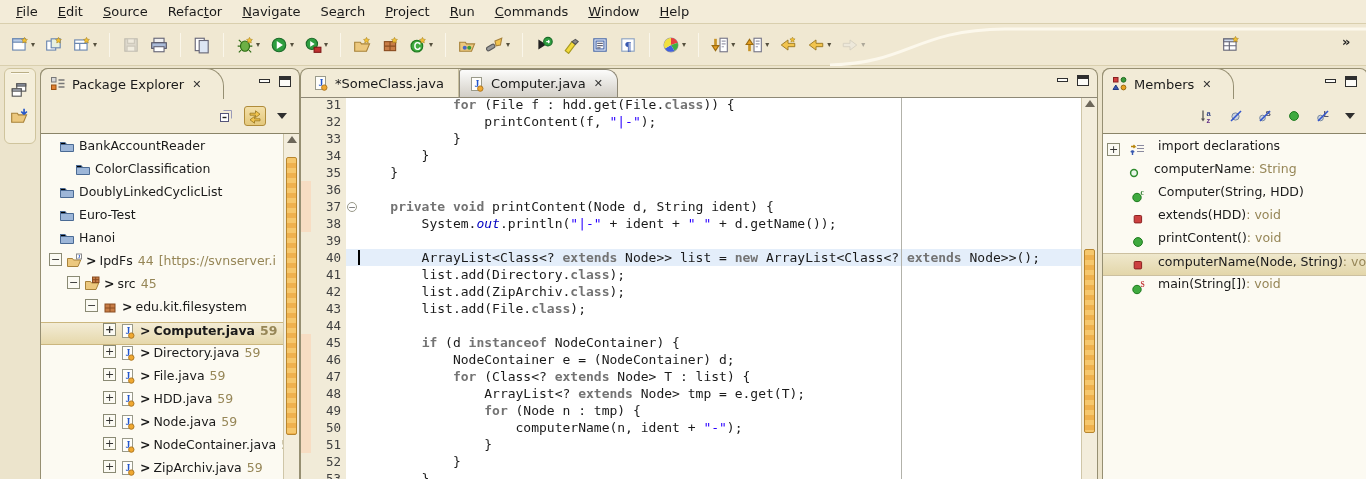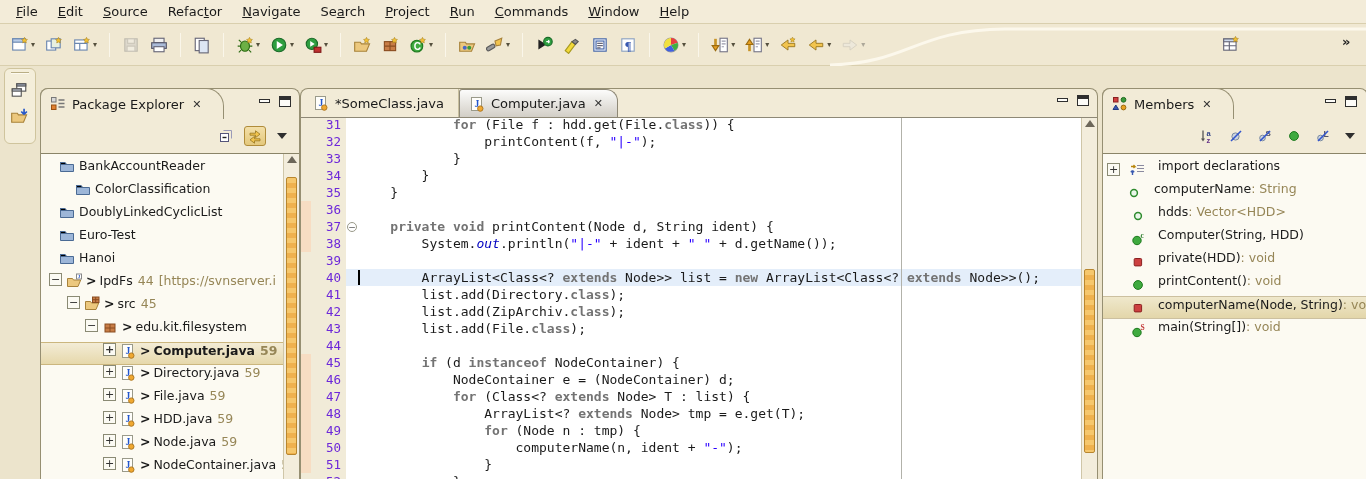--- a/index.html
+++ b/index.html
@@ -32,21 +32,21 @@
 
   
   #fastview { position:absolute; left:4px; top:2px; width:32px; height:76px;
     border:1px solid #cfc49d; border-radius:6px; background:#f4eeda; display:flex; flex-direction:column; align-items:center; padding-top:3px; }
   #fastview .grip { width:18px; height:2px; border-top:1px solid #b9ae85; border-bottom:1px solid #fdfaf0; margin-bottom:4px; }
   .fvicon { width:20px; height:20px; margin:3px 0; }
   .fvicon svg { width:18px; height:18px; }
 
   
   .panel { position:absolute; top:2px; bottom:0; border:1px solid #968f72; border-bottom:none;
-    border-radius:8px 8px 0 0; background:#f2ebd7;margin-top:20px; }
+    border-radius:8px 8px 0 0; background:#f2ebd7; }
   .vtab { position:absolute; top:-1px; left:-1px; height:31px; border:1px solid #968f72; border-bottom:none;
     border-radius:8px 18px 0 0; background:#f2ebd7; display:flex; align-items:center; gap:6px; padding:0 22px 0 9px; }
   .vtab .tlabel { white-space:nowrap; }
   .tclose { font-size:11px; font-weight:bold; color:#333; margin-left:2px; }
   .vicon { width:16px; height:16px; } .vicon svg { width:16px; height:16px; }
   .minmax { position:absolute; top:7px; display:flex; gap:9px; }
   .ic-min { width:11px; height:4px; border:1.5px solid #2f2f2f; margin-top:3px; background:#fdfcf8; }
   .ic-max { width:12px; height:11px; border:1.5px solid #2f2f2f; background:#fdfcf8; }
   .ic-max::before { content:""; display:block; height:2.5px; background:#2f2f2f; }
   .vtoolbar { position:absolute; top:30px; left:0; right:0; height:34px; display:flex; align-items:center;
@@ -85,21 +85,21 @@
   .etab { display:inline-flex; align-items:center; gap:6px; padding:0 14px 0 9px; border-right:1px solid #c8bf9f; }
   .etab.sel { background:linear-gradient(#fcfcfb,#d2cec6); border:1px solid #8e8876; border-bottom:none; border-radius:3px 12px 0 0; }
   .etab .vicon { flex:none; }
   #ed-content { position:absolute; top:28px; left:0; right:0; bottom:0; background:#fff; border-top:1px solid #8e8876; overflow:hidden; }
   #ann-col { position:absolute; left:0; top:0; bottom:0; width:10px; background:#f1ebd8; }
   #num-col { position:absolute; left:10px; top:0; bottom:0; width:35px; background:#f1ebd8; }
   #fold-col { position:absolute; left:45px; top:0; bottom:0; width:13px; background:#fff; }
   #code-col { position:absolute; left:58px; top:0; right:16px; bottom:0; }
   .chgbar { position:absolute; left:0; width:10px; height:17px; background:#f7ddc3; }
   .lnum { position:absolute; right:5px; height:17px; line-height:17px; font-family:"DejaVu Sans Mono",monospace;
-    font-size:12.5px; color:#6d28d9; }
+    font-size:12.5px; color:#404040; }
   .foldm { position:absolute; left:1px; width:10px; height:10px; border:1px solid #9a9a8a; border-radius:50%;
     background:#fff; color:#555; font-size:9px; line-height:8px; text-align:center; }
   .cline { position:absolute; left:0; height:17px; line-height:17px; font-family:"DejaVu Sans Mono",monospace;
     font-size:13px; white-space:pre; z-index:3; }
   .cline .k { color:#737373; font-weight:bold; }
   .cline .s { color:#2a00ff; }
   .cline .st { color:#0000c0; font-style:italic; }
   #cur-line { position:absolute; left:45px; right:16px; top:151px; height:17px; background:#e4eefa; z-index:1; }
   #caret { position:absolute; left:57px; top:152px; width:1.5px; height:15px; background:#000; z-index:4; }
   #pmargin { position:absolute; left:600px; top:0; bottom:0; width:1px; background:#b2b2aa; z-index:2; }
@@ -695,44 +695,34 @@
                 <circle cx="8" cy="8" r="3.4" fill="#eaf6ea" stroke="#2e8b2e" stroke-width="1.5"></circle>
               </svg>
             </span>
             <span class="rlabel">computerName</span>
             <span class="msuffix"> : String</span>
           </div>
           <div class="mrow" style="padding-left: 4px;">
             <span class="mexp-slot"></span>
             <span class="micon-slot">
               <svg viewBox="0 0 16 16" xmlns="http://www.w3.org/2000/svg">
-                <circle cx="8" cy="8" r="3.4" fill="#eaf6ea" stroke="#2e8b2e" stroke-width="1.5"></circle>
-              </svg>
-            </span>
-            <span class="rlabel">hdds</span>
-            <span class="msuffix"> : Vector&lt;HDD&gt;</span>
-          </div>
-          <div class="mrow" style="padding-left: 4px;">
-            <span class="mexp-slot"></span>
-            <span class="micon-slot">
-              <svg viewBox="0 0 16 16" xmlns="http://www.w3.org/2000/svg">
                 <circle cx="7" cy="9.5" r="4.2" fill="#3faa3f" stroke="#1e7a1e"></circle>
                 <text x="10.5" y="7" font-size="7.5" fill="#2a7a2a" font-weight="bold" font-family="serif">c</text>
               </svg>
             </span>
             <span class="rlabel">Computer(String, HDD)</span>
           </div>
           <div class="mrow" style="padding-left: 4px;">
             <span class="mexp-slot"></span>
             <span class="micon-slot">
               <svg viewBox="0 0 16 16" xmlns="http://www.w3.org/2000/svg">
                 <rect x="4.2" y="4.5" width="7.4" height="7.4" rx="1" fill="#cc4040" stroke="#8a2020"></rect>
               </svg>
             </span>
-            <span class="rlabel">private(HDD)</span>
+            <span class="rlabel">extends(HDD)</span>
             <span class="msuffix"> : void</span>
           </div>
           <div class="mrow" style="padding-left: 4px;">
             <span class="mexp-slot"></span>
             <span class="micon-slot">
               <svg viewBox="0 0 16 16" xmlns="http://www.w3.org/2000/svg">
                 <circle cx="8" cy="8" r="4.4" fill="#3faa3f" stroke="#1e7a1e"></circle>
               </svg>
             </span>
             <span class="rlabel">printContent()</span>

